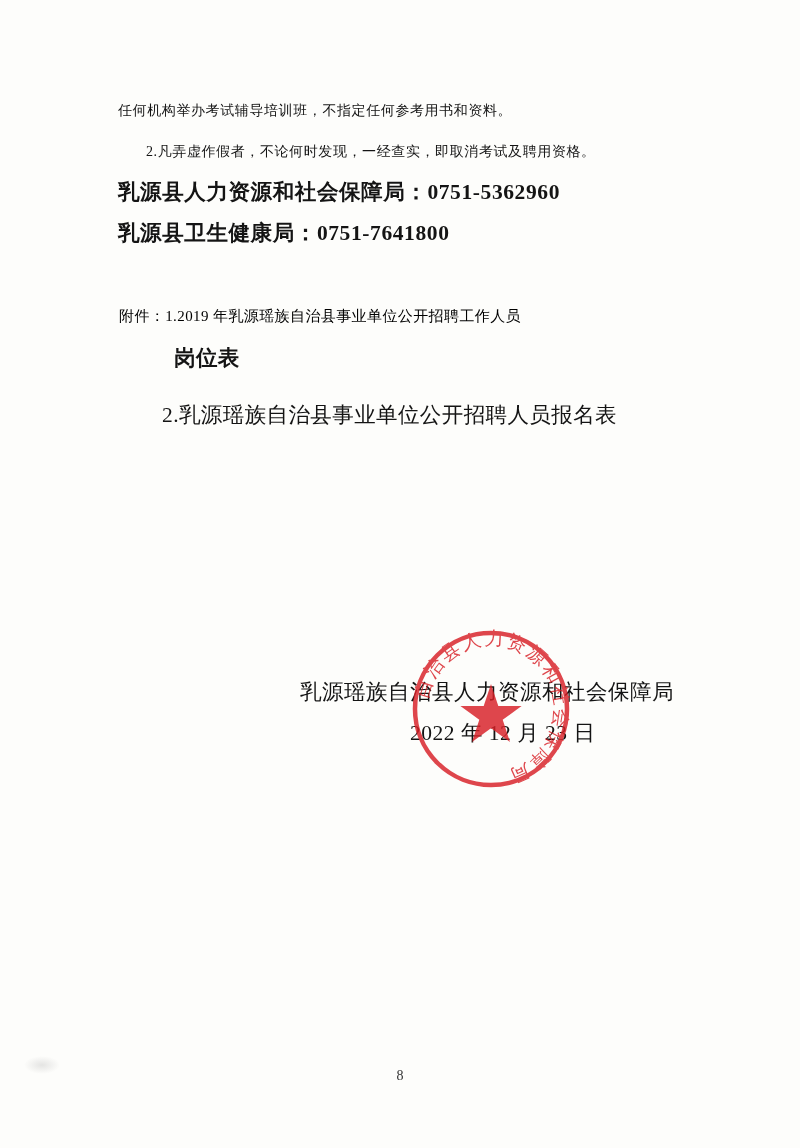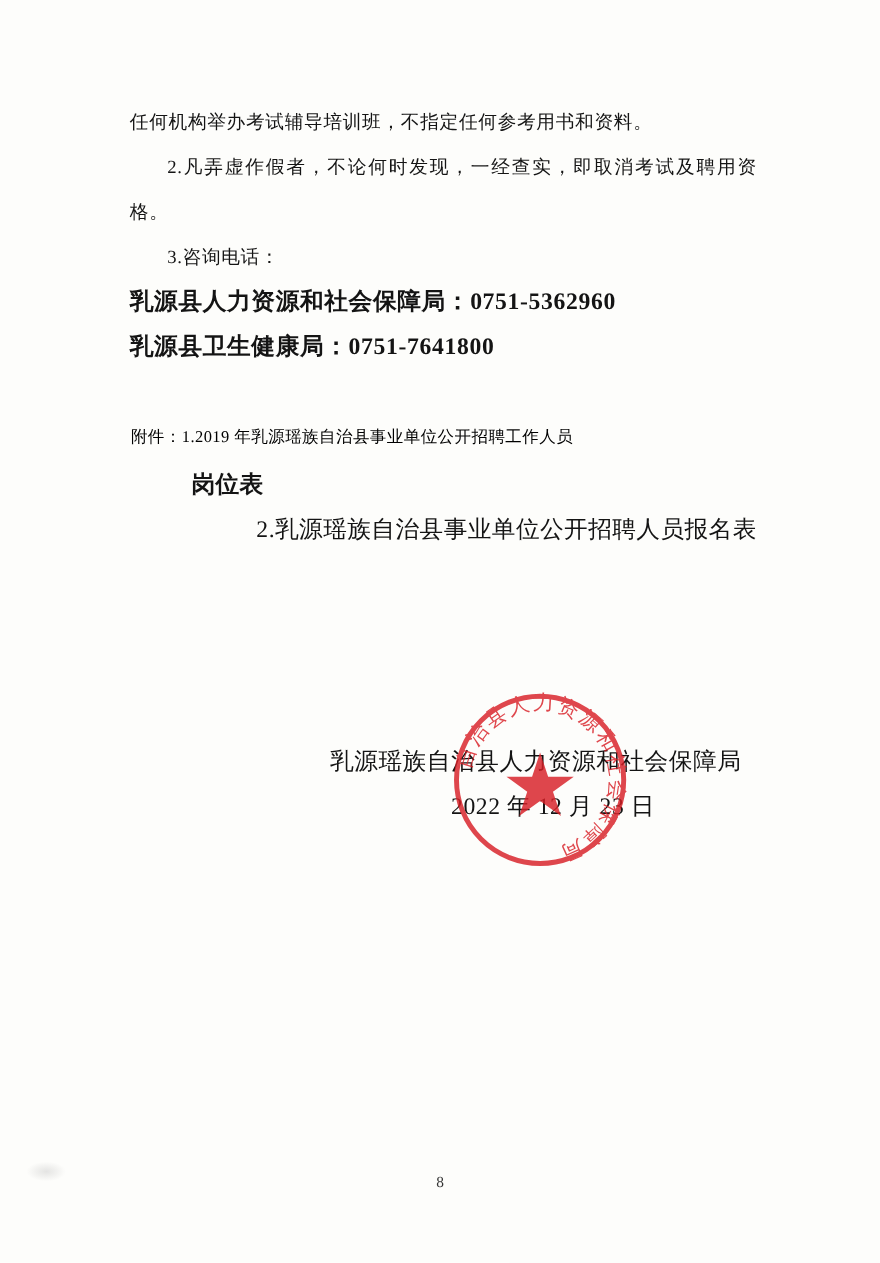--- a/index.html
+++ b/index.html
@@ -21,21 +21,21 @@
     inset: 0;
     background: #fdfdfb;
   }
   .page-body {
     position: absolute;
     left: 118px;
     top: 90px;
     width: 570px;
   }
   .para {
-    font-size: 17px;
+    font-size: 14px;
     line-height: 41px;
     letter-spacing: 0.6px;
     margin: 0;
     text-align: justify;
     color: #141414;
   }
   .indent2 {
     text-indent: 2em;
     font-family: Liberation Serif, serif;
   }
@@ -63,24 +63,23 @@
     letter-spacing: 0.4px;
     margin: 0;
     padding-left: 56px;
     color: #141414;
     font-weight: bold;
   }
   .attach-item {
     font-size: 21.5px;
     line-height: 41px;
     letter-spacing: 0.4px;
-    margin: 0;
+    margin: 16px;
     padding-left: 28px;
     color: #141414;
-    text-align: right;
   }
   
   .signature {
     position: absolute;
     left: 300px;
     top: 672px;
     width: 400px;
     text-align: left;
   }
   .sig-line {
@@ -127,21 +126,20 @@
 </style>
 </head>
 <body>
 
 <div class="page">
 
   <div class="page-body">
 
     <p class="para">任何机构举办考试辅导培训班，不指定任何参考用书和资料。</p>
     <p class="para indent2">2.凡弄虚作假者，不论何时发现，一经查实，即取消考试及聘用资格。</p>
-    <p class="para indent2">3.咨询电话：</p>
 
     <p class="phone-line">乳源县人力资源和社会保障局：0751-5362960</p>
     <p class="phone-line">乳源县卫生健康局：0751-7641800</p>
 
     <div class="attach-wrap">
       <p class="attach-first">
         <span>附件：</span><span>1.</span><span>2019 年乳源瑶族自治县事业单位公开招聘工作人员</span>
       </p>
       <p class="attach-cont">岗位表</p>
       <p class="attach-item">

